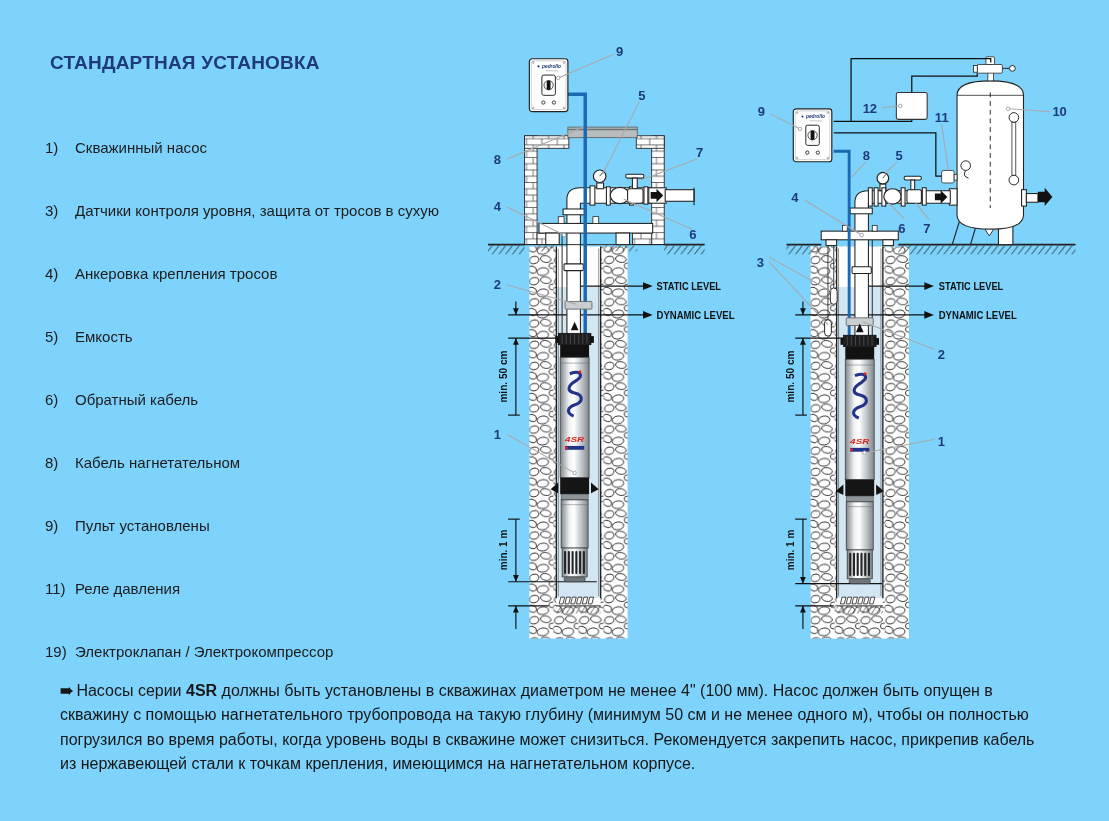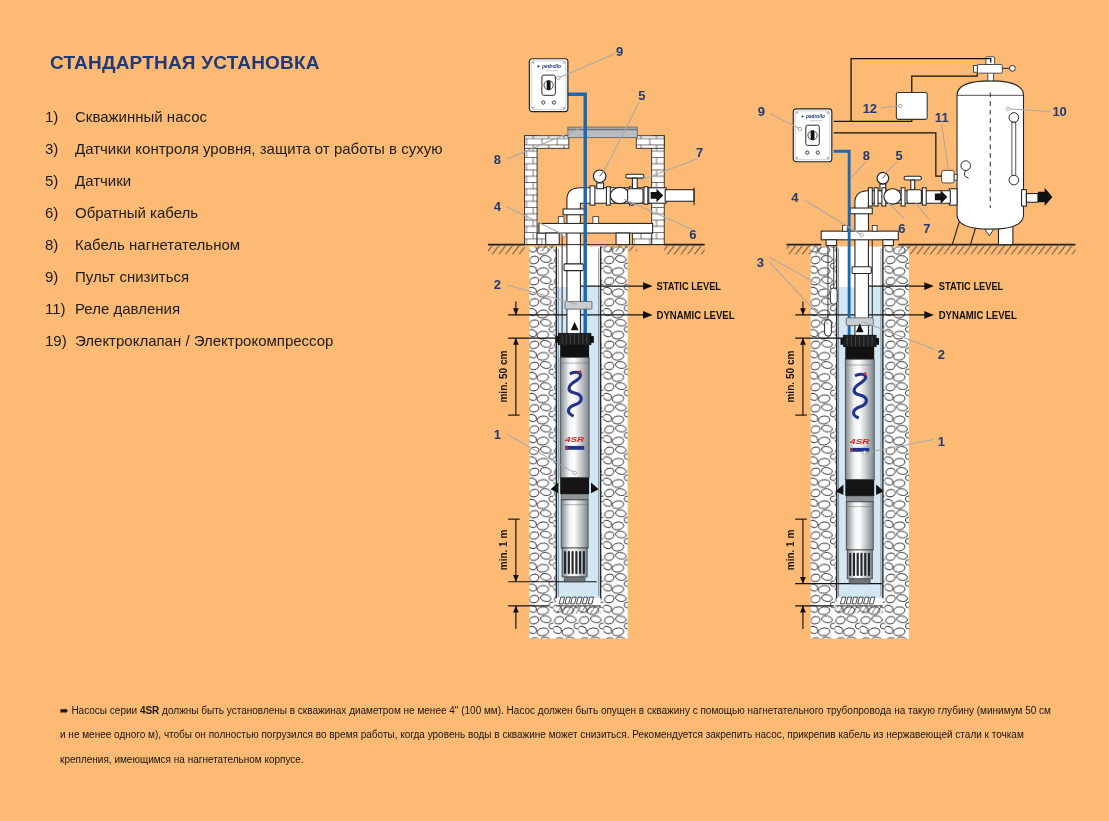--- a/index.html
+++ b/index.html
@@ -1,24 +1,24 @@
 <!DOCTYPE html>
 <html><head>
 <meta charset="utf-8">
 <style>
   html,body{margin:0;padding:0;background:#fff;}
-  #page{position:relative;width:1109px;height:821px;background:#fdba74;overflow:hidden;
+  #page{position:relative;width:1109px;height:821px;background:#7dd3fc;overflow:hidden;
         font-family:"Liberation Sans",sans-serif;color:#1c1c1c;}
   #title{position:absolute;left:50px;top:52px;font-size:19px;font-weight:bold;
          color:#1e3a78;letter-spacing:.2px;}
   #legend{position:absolute;left:45px;top:101px;font-size:15px;}
-  .legend-row{height:32px;line-height:32px;white-space:nowrap;}
+  .legend-row{height:32px;line-height:32px;white-space:nowrap;margin-top:31px;}
   .legend-num{display:inline-block;width:30px;}
-  #note{position:absolute;left:60px;top:679px;width:995px;font-size:10px;
-        line-height:24.4px;color:#161616;margin-top:20px;}
+  #note{position:absolute;left:60px;top:679px;width:995px;font-size:16px;
+        line-height:24.4px;color:#161616;}
   #note .arrow{font-weight:bold;margin-right:3px;}
   #note .model{font-weight:bold;}
   svg{position:absolute;left:440px;top:25px;}
   svg text{font-family:"Liberation Sans",sans-serif;}
   .callout{font-size:13.5px;font-weight:bold;fill:#1e3a78;}
   .lvl{font-size:10.5px;font-weight:bold;fill:#111;}
   .dim{font-size:10.5px;font-weight:bold;fill:#111;}
   .leader{stroke:#a8a8a8;stroke-width:1.1;fill:none;}
   .ldot{fill:#fff;stroke:#a8a8a8;stroke-width:1;}
   .blk{stroke:#111;stroke-width:1.2;fill:none;}
@@ -27,25 +27,26 @@
 </style>
 </head>
 <body>
 
 <div id="page">
 
   <div id="title">СТАНДАРТНАЯ УСТАНОВКА</div>
 
   <div id="legend">
     <div class="legend-row"><span class="legend-num">1)</span><span>Скважинный насос</span></div>
-    <div class="legend-row"><span class="legend-num">3)</span><span>Датчики контроля уровня, защита от работы в сухую</span></div>
-    <div class="legend-row"><span class="legend-num">5)</span><span>Датчики</span></div>
+    <div class="legend-row"><span class="legend-num">3)</span><span>Датчики контроля уровня, защита от тросов в сухую</span></div>
+    <div class="legend-row"><span class="legend-num">4)</span><span>Анкеровка крепления тросов</span></div>
+    <div class="legend-row"><span class="legend-num">5)</span><span>Емкость</span></div>
     <div class="legend-row"><span class="legend-num">6)</span><span>Обратный кабель</span></div>
     <div class="legend-row"><span class="legend-num">8)</span><span>Кабель нагнетательном</span></div>
-    <div class="legend-row"><span class="legend-num">9)</span><span>Пульт снизиться</span></div>
+    <div class="legend-row"><span class="legend-num">9)</span><span>Пульт установлены</span></div>
     <div class="legend-row"><span class="legend-num">11)</span><span>Реле давления</span></div>
     <div class="legend-row"><span class="legend-num">19)</span><span>Электроклапан / Электрокомпрессор</span></div>
   </div>
 
   <svg width="669" height="655" viewBox="440 25 669 680">
     <defs>
       <pattern id="bricks" width="16" height="13" patternUnits="userSpaceOnUse">
         <rect width="16" height="13" fill="#fff"></rect>
         <path d="M0,0H16 M0,6.5H16 M0,13H16 M5,0V6.5 M12,6.5V13" stroke="#333" stroke-width=".7" fill="none"></path>
       </pattern>

